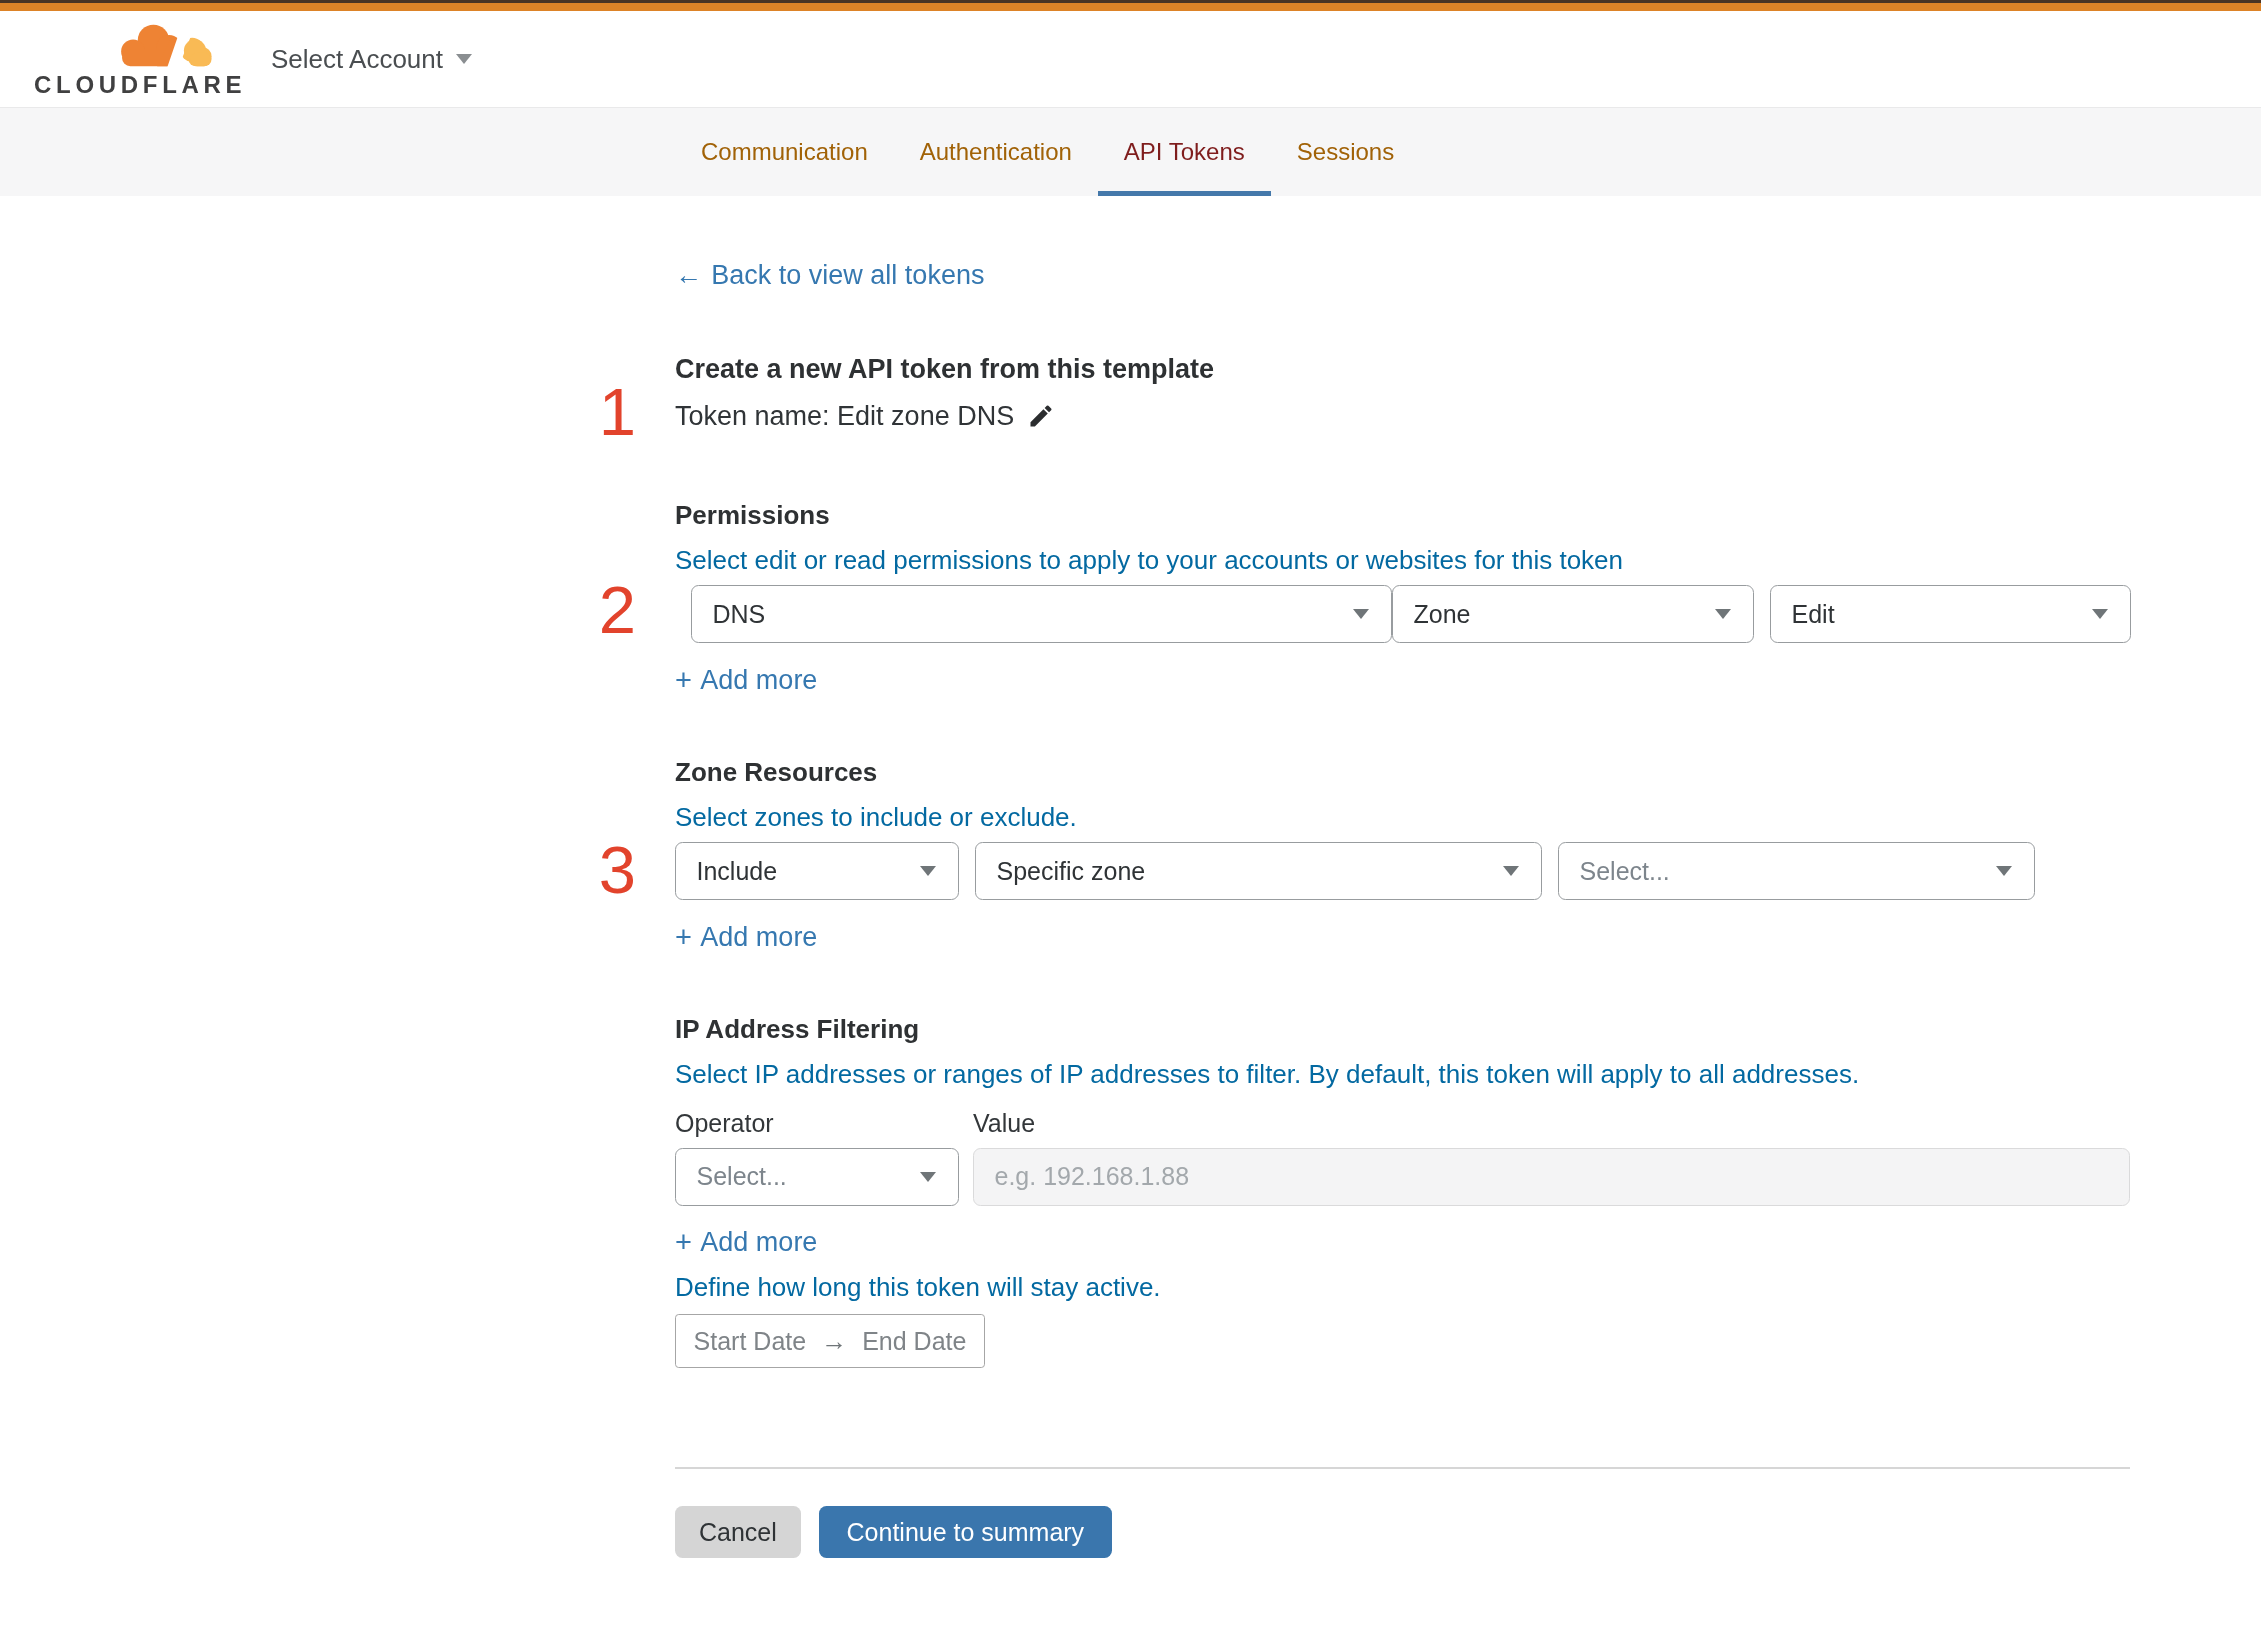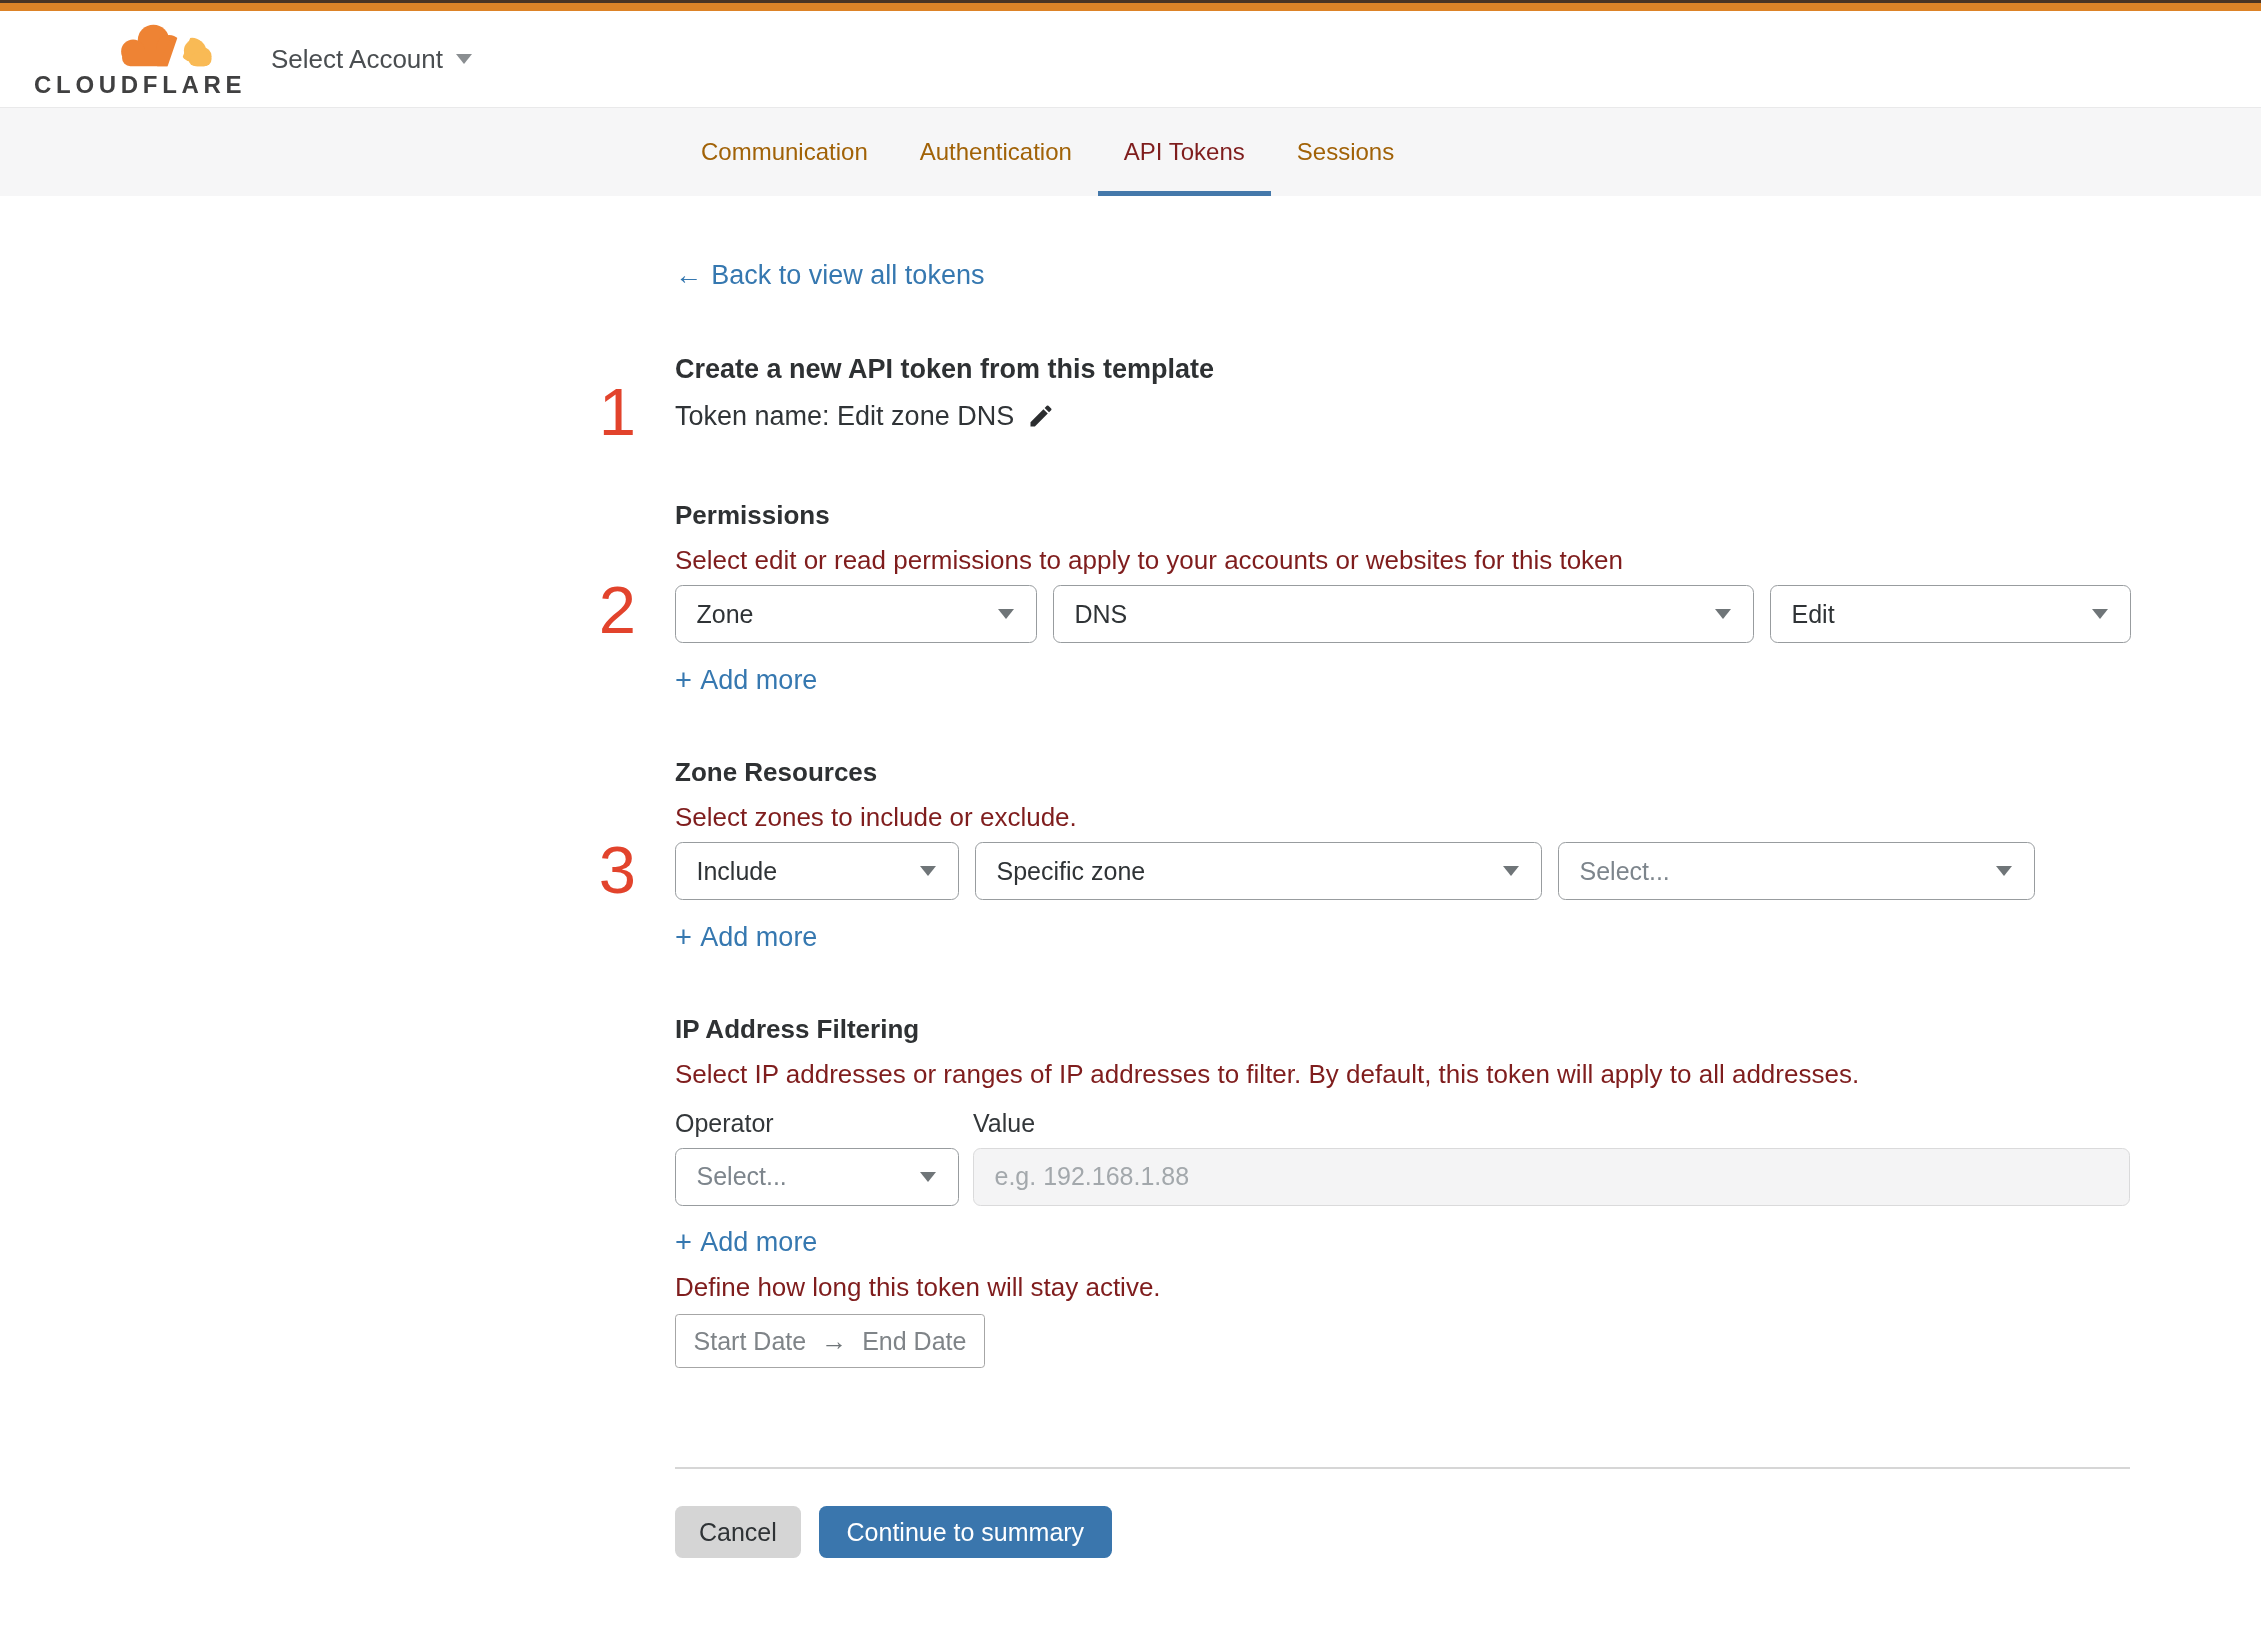--- a/index.html
+++ b/index.html
@@ -67,21 +67,21 @@
   a.link { color: #3678b0; text-decoration: none; cursor: pointer; }
   .back-link { font-size: 27px; line-height: 32px; display: inline-flex; align-items: center; }
   .back-link .arrow { margin-right: 9.3px; }
 
   .token-title { margin-top: 62px; font-size: 27px; line-height: 32px; font-weight: bold; color: #2e3133; }
   .token-name-row { margin-top: 15px; font-size: 27px; line-height: 32px; color: #303437; display: flex; align-items: center; text-align: center; }
   .pencil { margin-left: 13px; cursor: pointer; display: inline-flex; }
 
   .section-heading { margin-top: 67px; font-size: 26px; line-height: 32px; font-weight: bold; color: #2e3133; }
   .zone-res .section-heading, .ip-filter .section-heading, .ttl .section-heading { margin-top: 60px; }
-  .section-desc { margin-top: 13px; font-size: 26px; line-height: 32px; color: #7f1d1d; white-space: nowrap; }
+  .section-desc { margin-top: 13px; font-size: 26px; line-height: 32px; color: #0369a1; white-space: nowrap; }
 
   .row { margin-top: 9.3px; display: flex; }
 
   .select {
     height: 58px; background: #fff;
     border: 1.9px solid #989c9f; border-radius: 7.5px;
     display: flex; align-items: center;
     padding: 0 22.4px 0 20.5px; cursor: pointer;
     position: relative; flex-shrink: 0;
   }
@@ -195,26 +195,26 @@
         <path fill="#2b2d2f" d="M3 17.25V21h3.75L17.81 9.94l-3.75-3.75L3 17.25zM20.71 7.04a.996.996 0 0 0 0-1.41l-2.34-2.34a.996.996 0 0 0-1.41 0l-1.83 1.83 3.75 3.75 1.83-1.83z"></path>
       </svg>
     </span>
   </div>
 
   
   <section class="permissions">
     <h2 class="section-heading">Permissions</h2>
     <p class="section-desc">Select edit or read permissions to apply to your accounts or websites for this token</p>
     <div class="row">
+      <div class="select w752 g17">
+        <span class="select-value">DNS</span>
+        <span class="caret"></span>
+      </div>
       <div class="select w388">
         <span class="select-value">Zone</span>
-        <span class="caret"></span>
-      </div>
-      <div class="select w752 g17">
-        <span class="select-value">DNS</span>
         <span class="caret"></span>
       </div>
       <div class="select w387 g17">
         <span class="select-value">Edit</span>
         <span class="caret"></span>
       </div>
     </div>
     <a class="link addmore">
       <span class="plus">+</span>
       <span>Add more</span>

